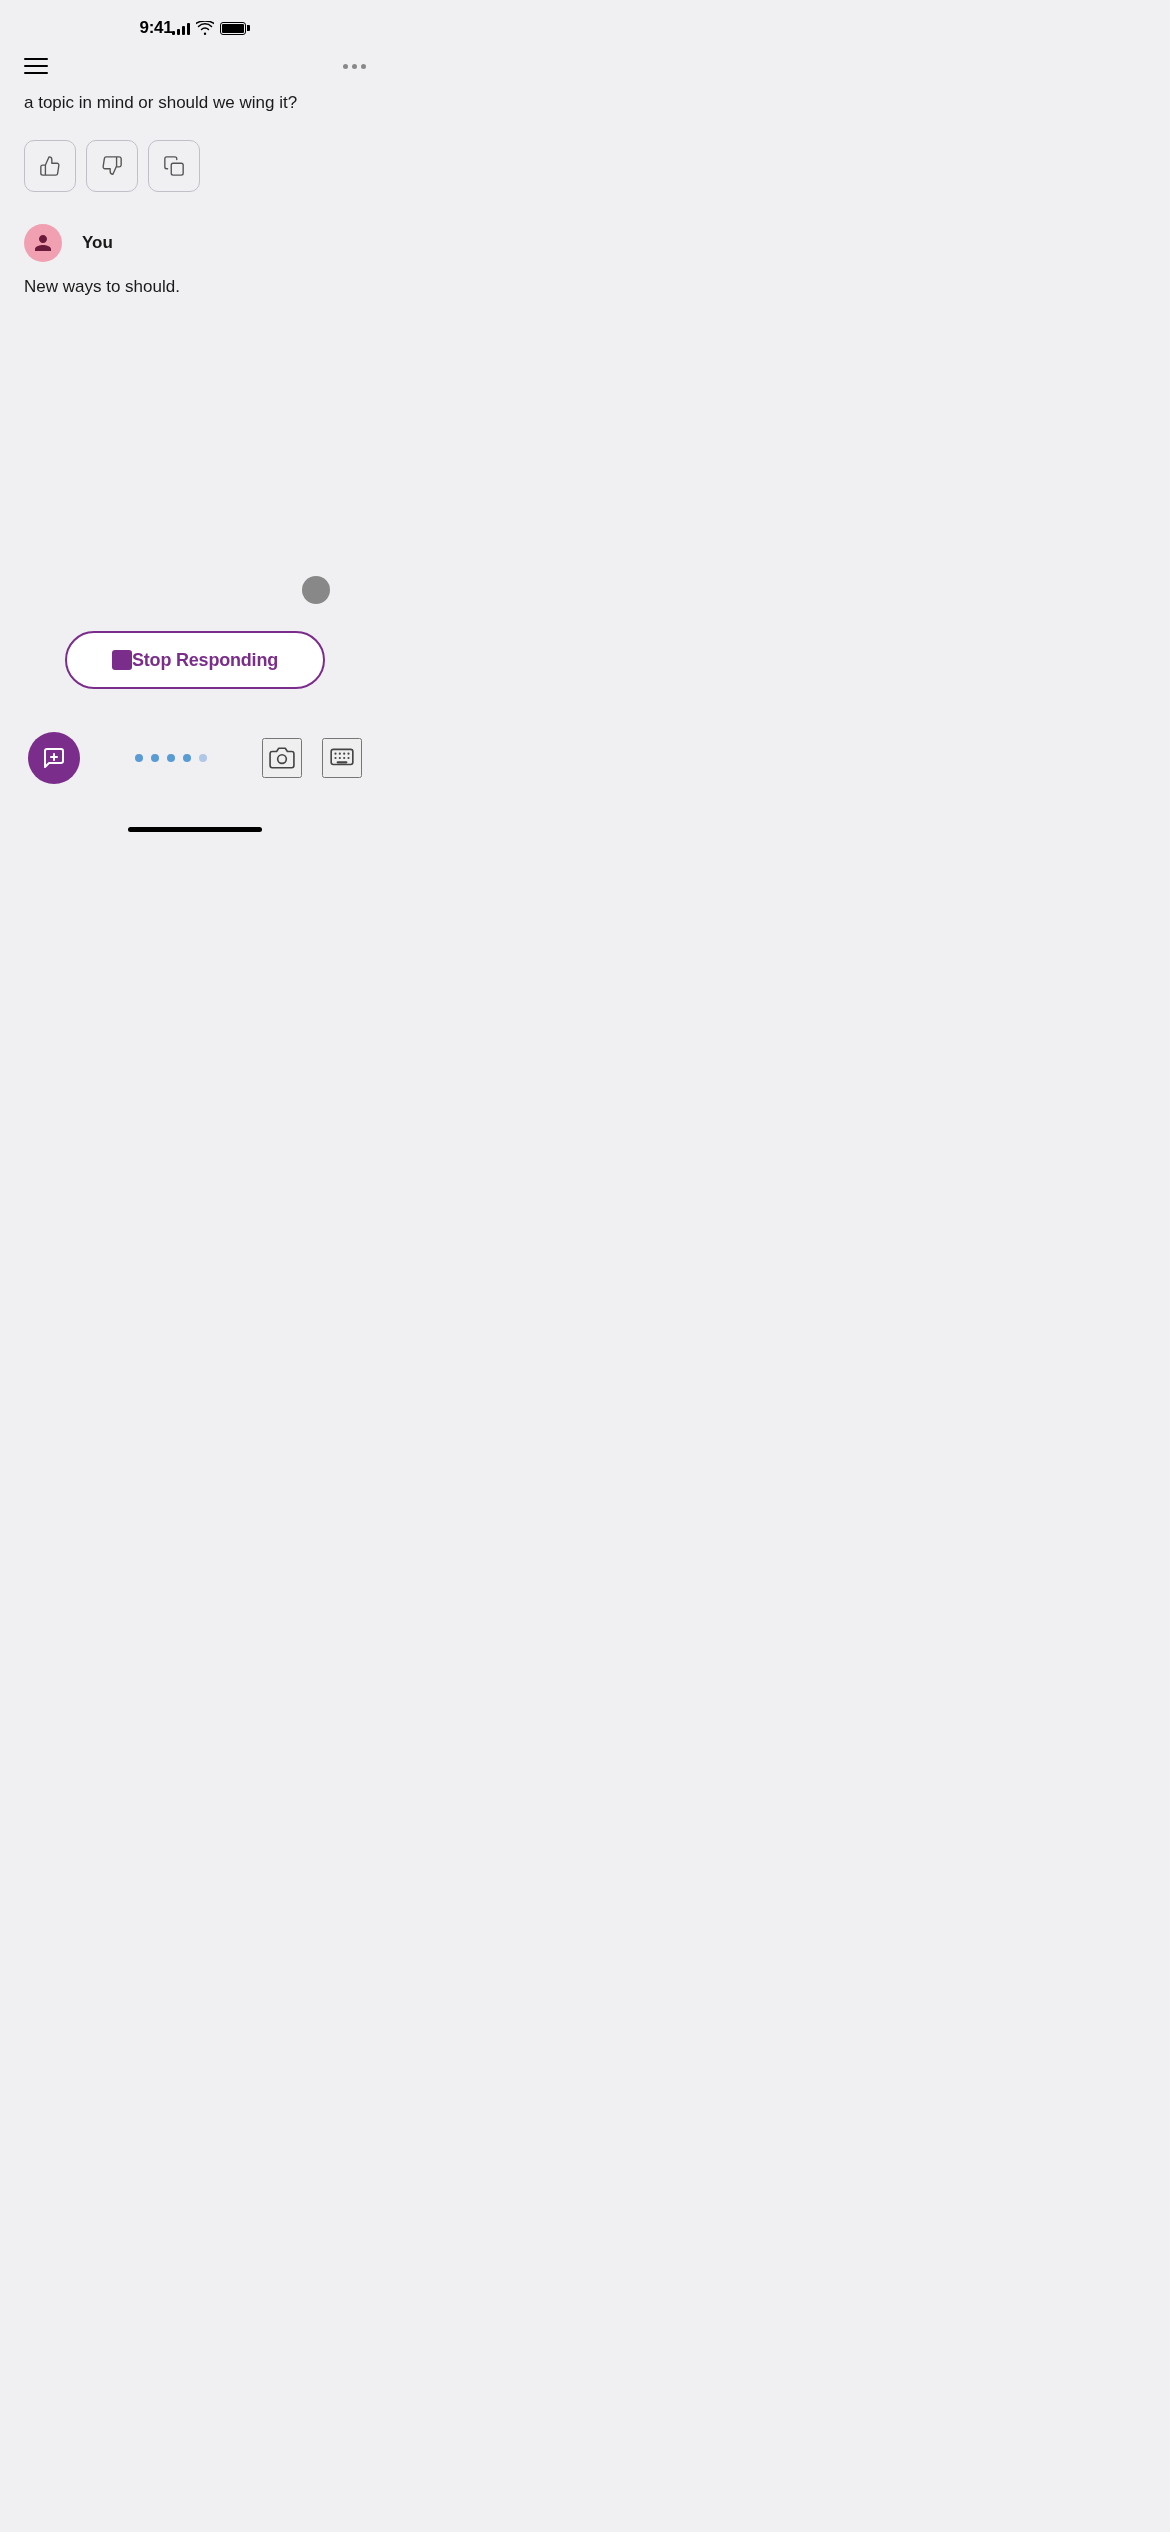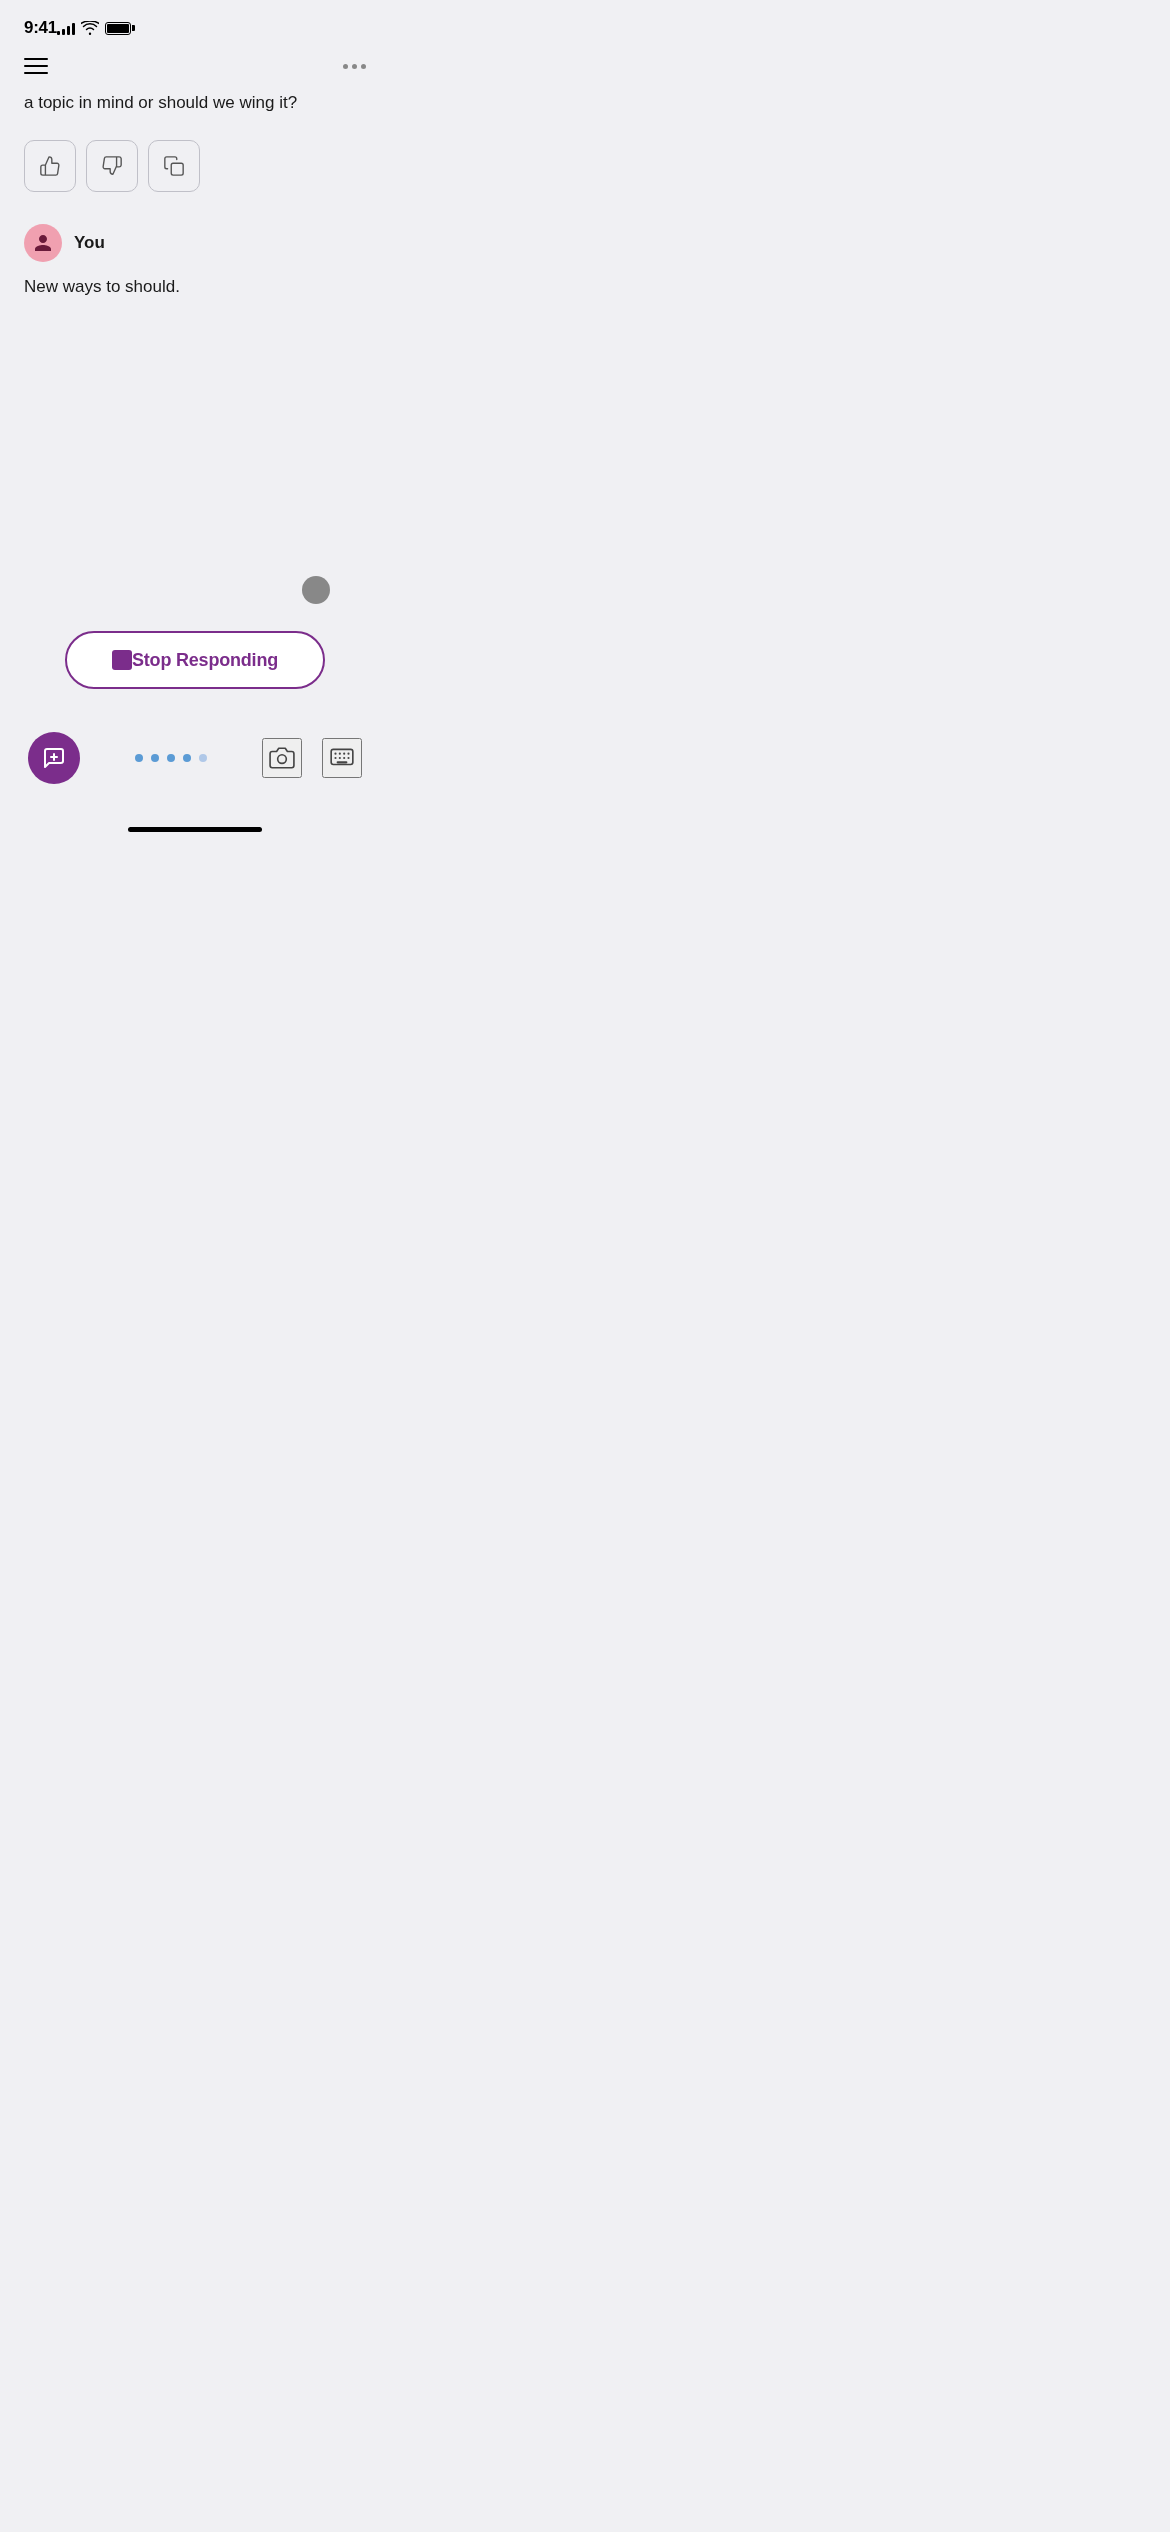--- a/index.html
+++ b/index.html
@@ -14,21 +14,21 @@
       height: 844px;
       background-color: #f0f0f3;
       font-family: -apple-system, BlinkMacSystemFont, 'Helvetica Neue', sans-serif;
       overflow: hidden;
       position: relative;
     }
 
     
     .status-bar {
       display: flex;
-      justify-content: flex-start;
+      justify-content: center;
       align-items: center;
       padding: 14px 24px 8px;
       height: 50px;
     }
 
     .status-time {
       font-size: 17px;
       font-weight: 600;
       color: #000;
       letter-spacing: -0.3px;
@@ -176,21 +176,21 @@
     
     .user-section {
       display: flex;
       flex-direction: column;
       gap: 12px;
     }
 
     .user-header {
       display: flex;
       align-items: center;
-      gap: 12px;
+      gap: 20px;
     }
 
     .user-avatar {
       width: 38px;
       height: 38px;
       border-radius: 50%;
       background: #f0a0b0;
       display: flex;
       align-items: center;
       justify-content: center;

